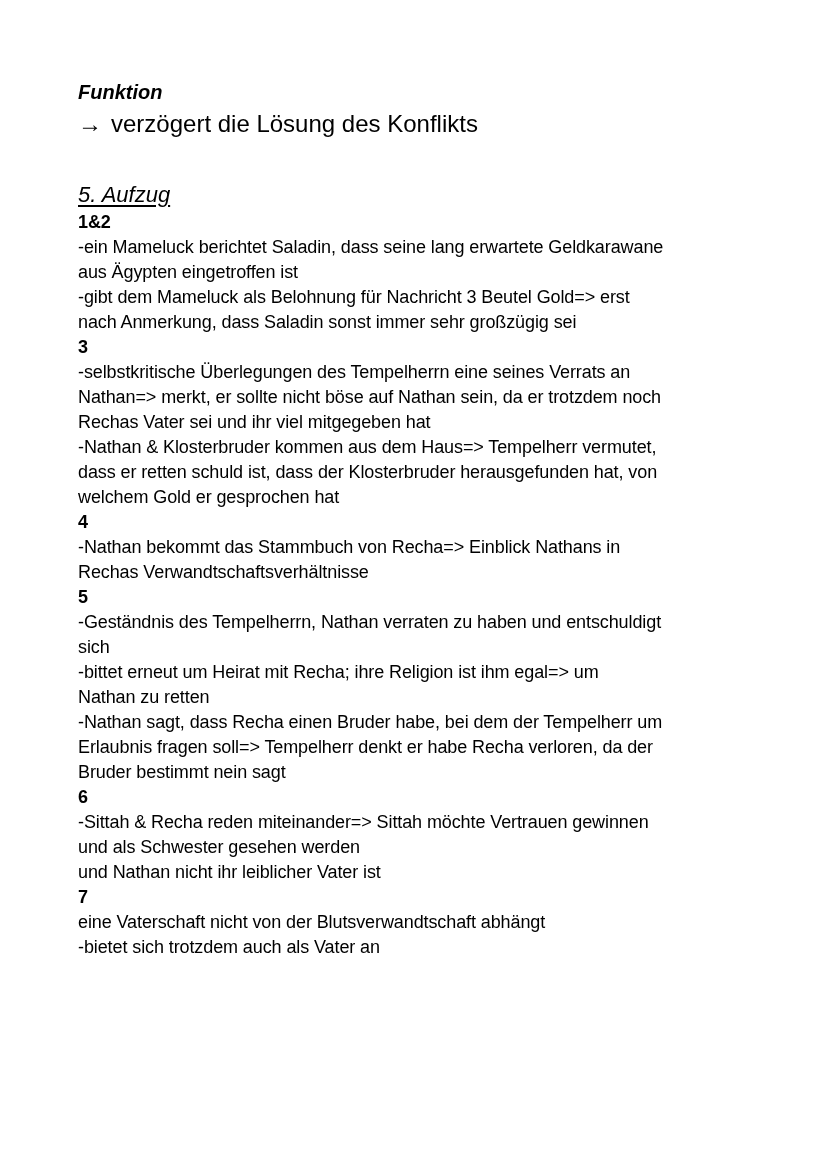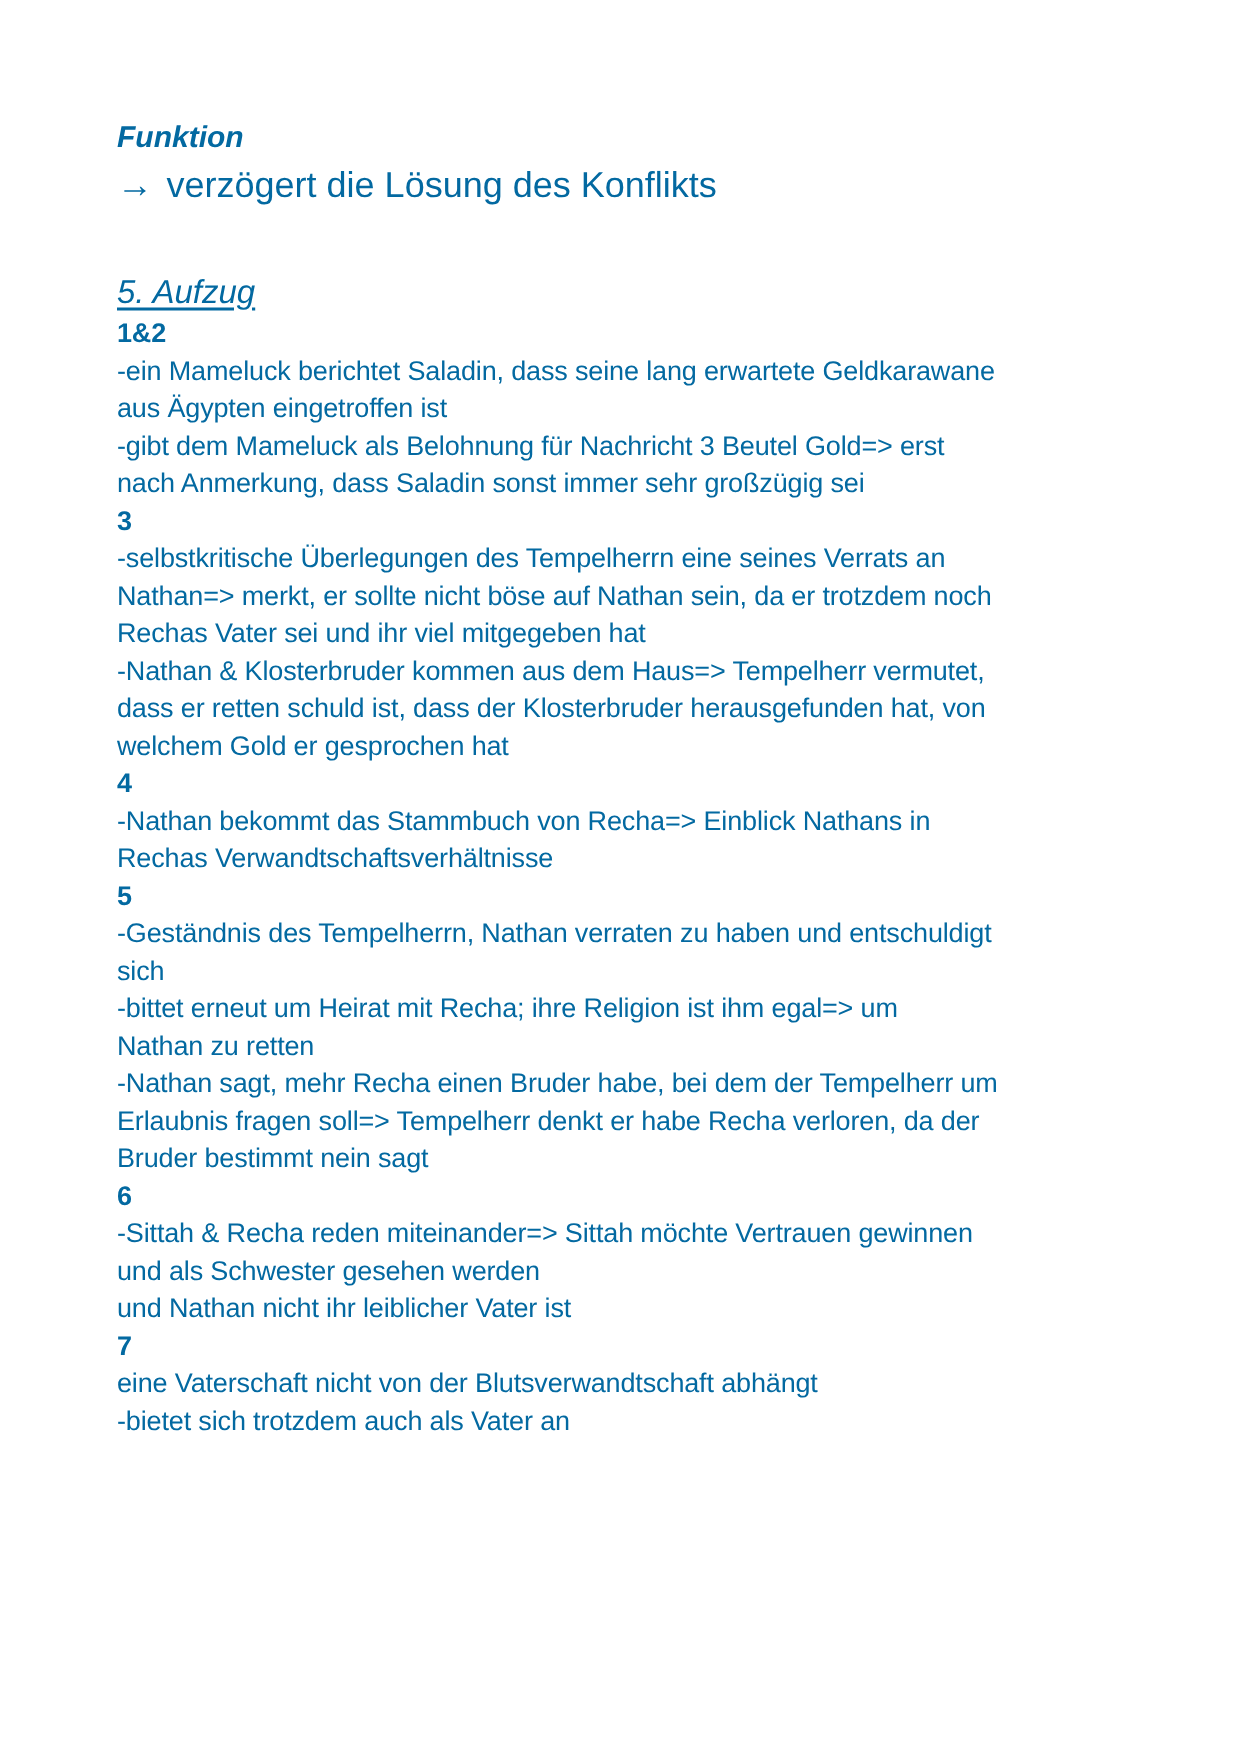--- a/index.html
+++ b/index.html
@@ -7,21 +7,21 @@
     padding: 0;
     background: #ffffff;
   }
   .page {
     position: relative;
     width: 828px;
     height: 1171px;
     background: #ffffff;
     overflow: hidden;
     font-family: "Liberation Sans", sans-serif;
-    color: #0369a1;
+    color: #000000;
     box-sizing: border-box;
     padding: 80px 36px 0 78px;
   }
   .funktion-heading {
     font-size: 20px;
     font-weight: bold;
     font-style: italic;
     margin: 0 0 6px 0;
     line-height: 24px;
   }
@@ -89,21 +89,21 @@
       <div class="line">dass er retten schuld ist, dass der Klosterbruder herausgefunden hat, von</div>
       <div class="line">welchem Gold er gesprochen hat</div>
       <div class="line bold">4</div>
       <div class="line">-Nathan bekommt das Stammbuch von Recha=&gt; Einblick Nathans in</div>
       <div class="line">Rechas Verwandtschaftsverhältnisse</div>
       <div class="line bold">5</div>
       <div class="line">-Geständnis des Tempelherrn, Nathan verraten zu haben und entschuldigt</div>
       <div class="line">sich</div>
       <div class="line">-bittet erneut um Heirat mit Recha; ihre Religion ist ihm egal=&gt; um</div>
       <div class="line">Nathan zu retten</div>
-      <div class="line">-Nathan sagt, mehr Recha einen Bruder habe, bei dem der Tempelherr um</div>
+      <div class="line">-Nathan sagt, dass Recha einen Bruder habe, bei dem der Tempelherr um</div>
       <div class="line">Erlaubnis fragen soll=&gt; Tempelherr denkt er habe Recha verloren, da der</div>
       <div class="line">Bruder bestimmt nein sagt</div>
       <div class="line bold">6</div>
       <div class="line">-Sittah &amp; Recha reden miteinander=&gt; Sittah möchte Vertrauen gewinnen</div>
       <div class="line">und als Schwester gesehen werden</div>
       <div class="line">und Nathan nicht ihr leiblicher Vater ist</div>
       <div class="line bold">7</div>
       <div class="line">eine Vaterschaft nicht von der Blutsverwandtschaft abhängt</div>
       <div class="line">-bietet sich trotzdem auch als Vater an</div>
     </div>

